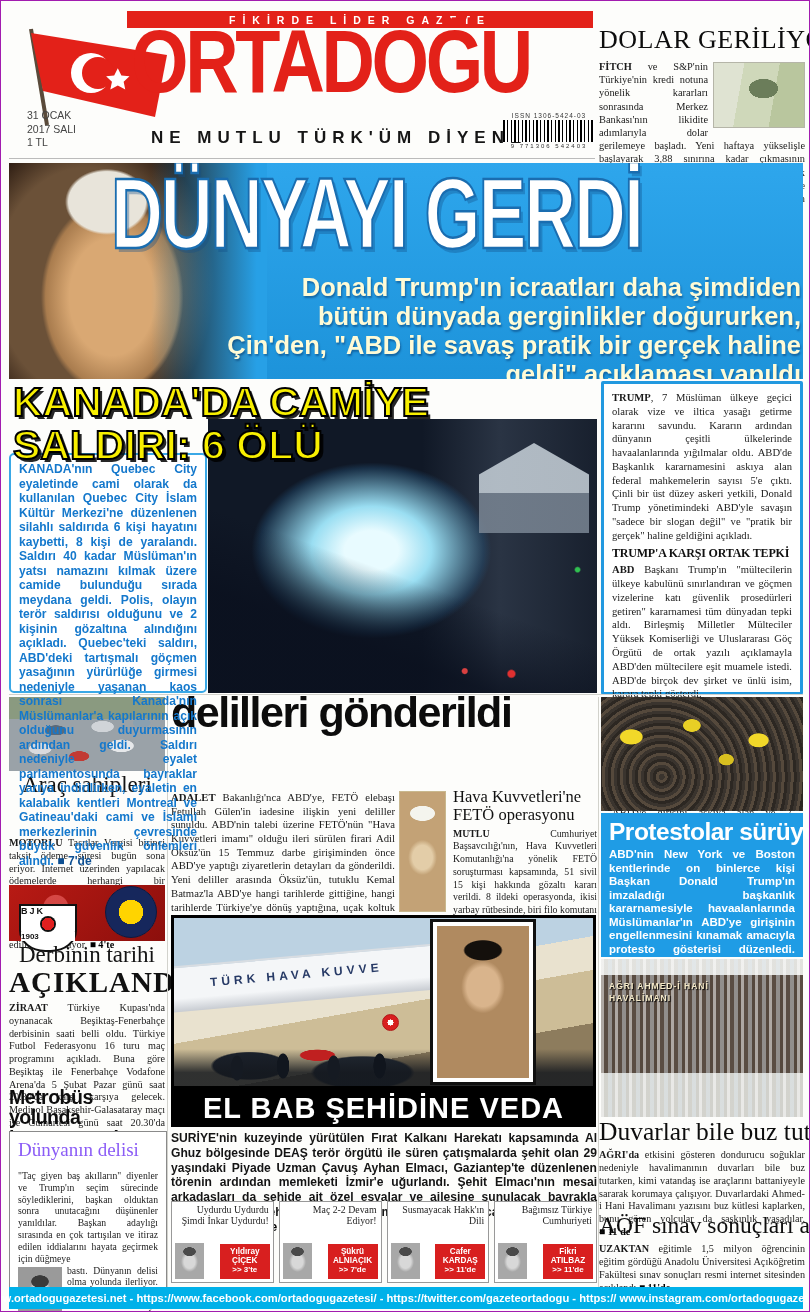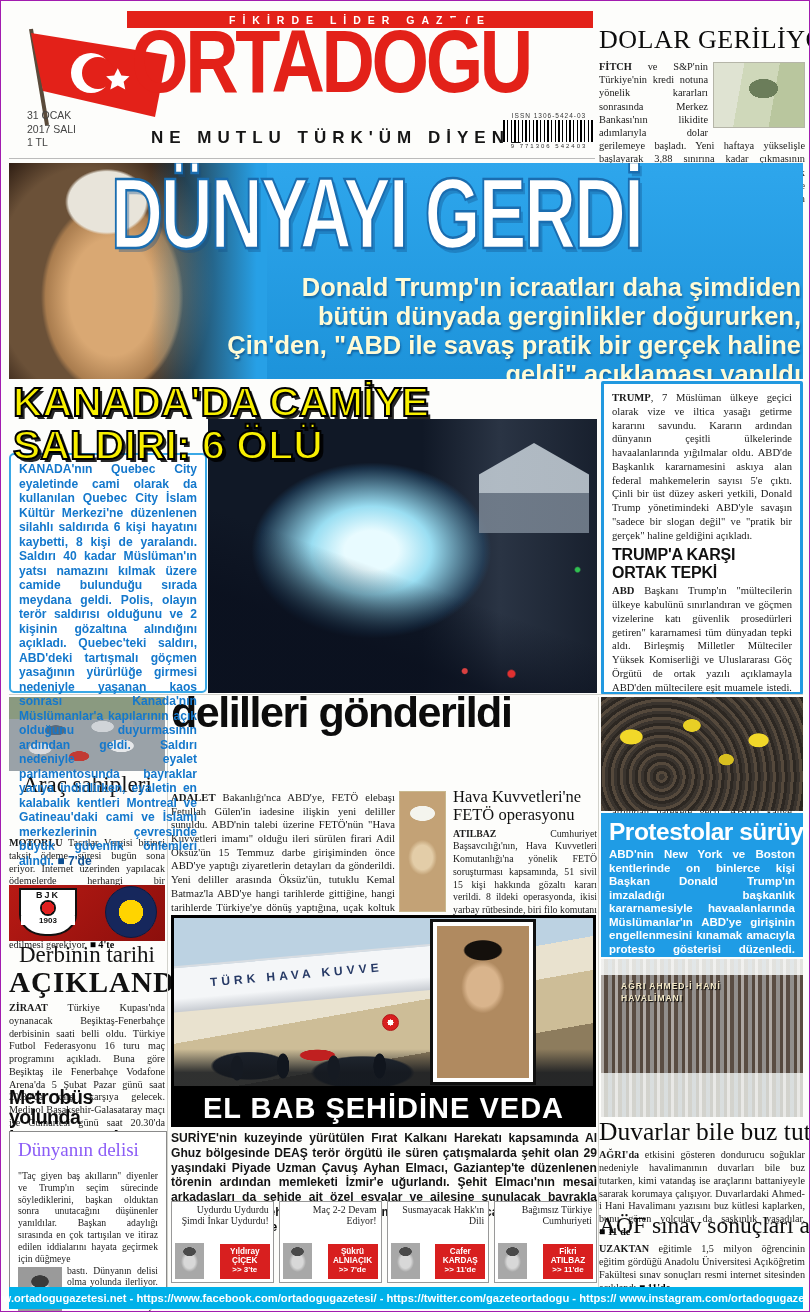--- a/index.html
+++ b/index.html
@@ -78,43 +78,43 @@
     background-color:#0d1420; }
   .mosque-house { position:absolute; right:8px; top:24px; width:110px; height:90px;
     background:linear-gradient(180deg,#c8d2da 0 55%, #7a8694 56%); opacity:.85;
     clip-path:polygon(0 35%, 50% 0, 100% 35%, 100% 100%, 0 100%); }
 
   
   .trumpcol { left:600px; top:380px; width:202px; height:314px; border:3px solid #2299e0;
     background:#fff; padding:7px 8px; border-radius:2px; }
   .trumpcol p { font-family:"Liberation Serif", serif; font-size:10.6px; line-height:1.3;
     color:#1a1a1a; }
-  .trumpcol h3 { font-size:16px; font-weight:900; margin:4px 0 2px; letter-spacing:-.2px; }
+  .trumpcol h3 { font-size:12px; font-weight:900; margin:4px 0 2px; letter-spacing:-.2px;font-family:Liberation Serif, serif; }
 
   
   .traffic-photo { left:8px; top:696px; width:156px; height:74px;
     background:
       radial-gradient(ellipse 18px 9px at 20% 70%, #d9dade 0 60%, transparent 65%),
       radial-gradient(ellipse 16px 8px at 45% 80%, #c23a34 0 60%, transparent 65%),
       radial-gradient(ellipse 20px 10px at 72% 66%, #e6e8ea 0 60%, transparent 65%),
       radial-gradient(ellipse 16px 8px at 30% 45%, #5a6a7a 0 60%, transparent 65%),
       radial-gradient(ellipse 18px 9px at 60% 40%, #d0d4d8 0 60%, transparent 65%),
       radial-gradient(ellipse 14px 8px at 85% 35%, #8aa0b0 0 60%, transparent 65%),
       linear-gradient(180deg,#8a9a80 0 30%, #9aa2a8 30% 100%); }
   .rail-t1 { font-family:"Liberation Serif", serif; font-size:23px; color:#141414;
     width:156px; text-align:center; white-space:nowrap; }
   .rail-t2 { font-family:"Liberation Serif", serif; font-weight:900; width:156px;
     text-align:center; white-space:nowrap; }
   .rail-body { width:156px; font-family:"Liberation Serif", serif; font-size:10.2px;
     line-height:1.25; color:#1a1a1a; }
   .clubs { left:8px; top:884px; width:156px; height:56px; background:
       radial-gradient(circle 20px at 30% 40%, rgba(255,120,120,.5) 0 60%, transparent 65%),
       linear-gradient(135deg,#b81a14,#8c0f0c); }
-  .bjk { position:absolute; left:10px; top:3px; width:58px; height:48px; background:#fff;
-    border:2.5px solid #111; border-radius:0 0 45% 45%; text-align:center; }
+  .bjk { position:absolute; left:10px; top:19px; width:58px; height:48px; background:#fff;
+    border:2.5px solid #111; border-radius:0 0 45% 45%; }
   .bjk .t { font-size:9px; font-weight:900; letter-spacing:2px; color:#111; }
   .bjk .eagle { width:16px; height:16px; margin:0 auto; border-radius:50%;
     background:radial-gradient(circle,#e02020 0 55%, #111 56%); }
   .bjk .y { font-size:8px; font-weight:bold; color:#111; background:#fff; }
   .fb { position:absolute; right:8px; top:1px; width:52px; height:52px; border-radius:50%;
     background:radial-gradient(circle,#ffd400 0 34%, #16275c 35% 72%, #f2f2f2 73% 84%, #16275c 85%);
     border:1px solid #0d1a40; }
   .metrobus { left:8px; top:1086px; width:158px; font-weight:900; font-size:19.5px;
     line-height:1.05; color:#0d0d0d; letter-spacing:-.5px; }
   .metrobus .row { display:flex; align-items:baseline; gap:6px; }
@@ -210,21 +210,21 @@
     padding:5px 8px 4px; }
   .protest-box h2 { color:#fff; font-size:24.5px; font-weight:900; letter-spacing:-.5px;
     margin-bottom:2px; white-space:nowrap; }
   .protest-box .body { color:#fff; font-size:11.5px; font-weight:bold; line-height:1.18; }
   .icy-photo { left:600px; top:958px; width:202px; height:158px;
     background:
       repeating-linear-gradient(90deg, rgba(255,255,255,.55) 0 3px, rgba(255,255,255,.08) 3px 7px, rgba(230,240,248,.45) 7px 11px, rgba(255,255,255,.05) 11px 14px),
       linear-gradient(180deg,#dfdfdb 0 10%, #4c3e33 10% 72%, #cfcfc9 72%);
     }
   .icy-photo .cap { position:absolute; left:8px; top:22px; color:#f4e9c8; font-size:8.5px;
-    font-weight:bold; letter-spacing:1px; text-shadow:1px 1px 1px #000; width:120px; line-height:1.4;margin-left:12px; }
+    font-weight:bold; letter-spacing:1px; text-shadow:1px 1px 1px #000; width:120px; line-height:1.4; }
   .right-h { font-family:"Liberation Serif", serif; color:#0d0d0d; white-space:nowrap; }
   .right-body { width:206px; font-family:"Liberation Serif", serif; font-size:10.2px;
     line-height:1.26; color:#1a1a1a; }
 
   
   .footerbar { left:8px; top:1286px; width:794px; height:22px; background:#00b1e9;
     display:flex; align-items:center; justify-content:center; }
   .footerbar span { color:#fff; font-weight:bold; font-size:11.2px; white-space:nowrap; }
 
   .vrule { background:#d2d2cc; width:1px; }
@@ -338,21 +338,21 @@
   <div class="abs feto-h">
     <div>delilleri gönderildi</div>
   </div>
   <div class="abs feto-body just">
     <b>ADALET</b><span> Bakanlığı'nca ABD'ye, FETÖ elebaşı Fetullah Gülen'in iadesine ilişkin yeni deliller sunuldu. ABD'nin talebi üzerine FETÖ'nün "Hava Kuvvetleri imamı" olduğu ileri sürülen firari Adil Öksüz'ün 15 Temmuz darbe girişiminden önce ABD'ye yaptığı ziyaretlerin detayları da gönderildi. Yeni deliller arasında Öksüz'ün, tutuklu Kemal Batmaz'la ABD'ye hangi tarihlerde gittiğine, hangi tarihlerde Türkiye'ye dönüş yaptığına, uçak koltuk numaralarına ilişkin bilgiler yer aldı. Yeni delil ve belgeler internet ortamında da ABD'ye iletildi. </span><span class="pageref">■ 8'de</span>
   </div>
   <div class="abs gulen-photo"></div>
   <div class="abs hava">
     <h2>Hava Kuvvetleri'ne FETÖ operasyonu</h2>
     <div class="body just">
-      <b>ATILBAZ</b><span> Cumhuriyet Başsavcılığı'nın, Hava Kuvvetleri Komutanlığı'na yönelik FETÖ soruşturması kapsamında, 51 sivil 15 kişi hakkında gözaltı kararı verildi. 8 ildeki operasyonda, ikisi yarbay rütbesinde, biri filo komutanı 10 asker gözaltına alındı. </span><span class="pageref">■ 8'de</span>
+      <b>MUTLU</b><span> Cumhuriyet Başsavcılığı'nın, Hava Kuvvetleri Komutanlığı'na yönelik FETÖ soruşturması kapsamında, 51 sivil 15 kişi hakkında gözaltı kararı verildi. 8 ildeki operasyonda, ikisi yarbay rütbesinde, biri filo komutanı 10 asker gözaltına alındı. </span><span class="pageref">■ 8'de</span>
     </div>
   </div>
 
   <div class="abs plane-photo">
     <div class="fuselage">
       <span>TÜRK HAVA KUVVE</span>
     </div>
     <div class="roundel"></div>
     <div class="soldier-sil"></div>
   </div>

